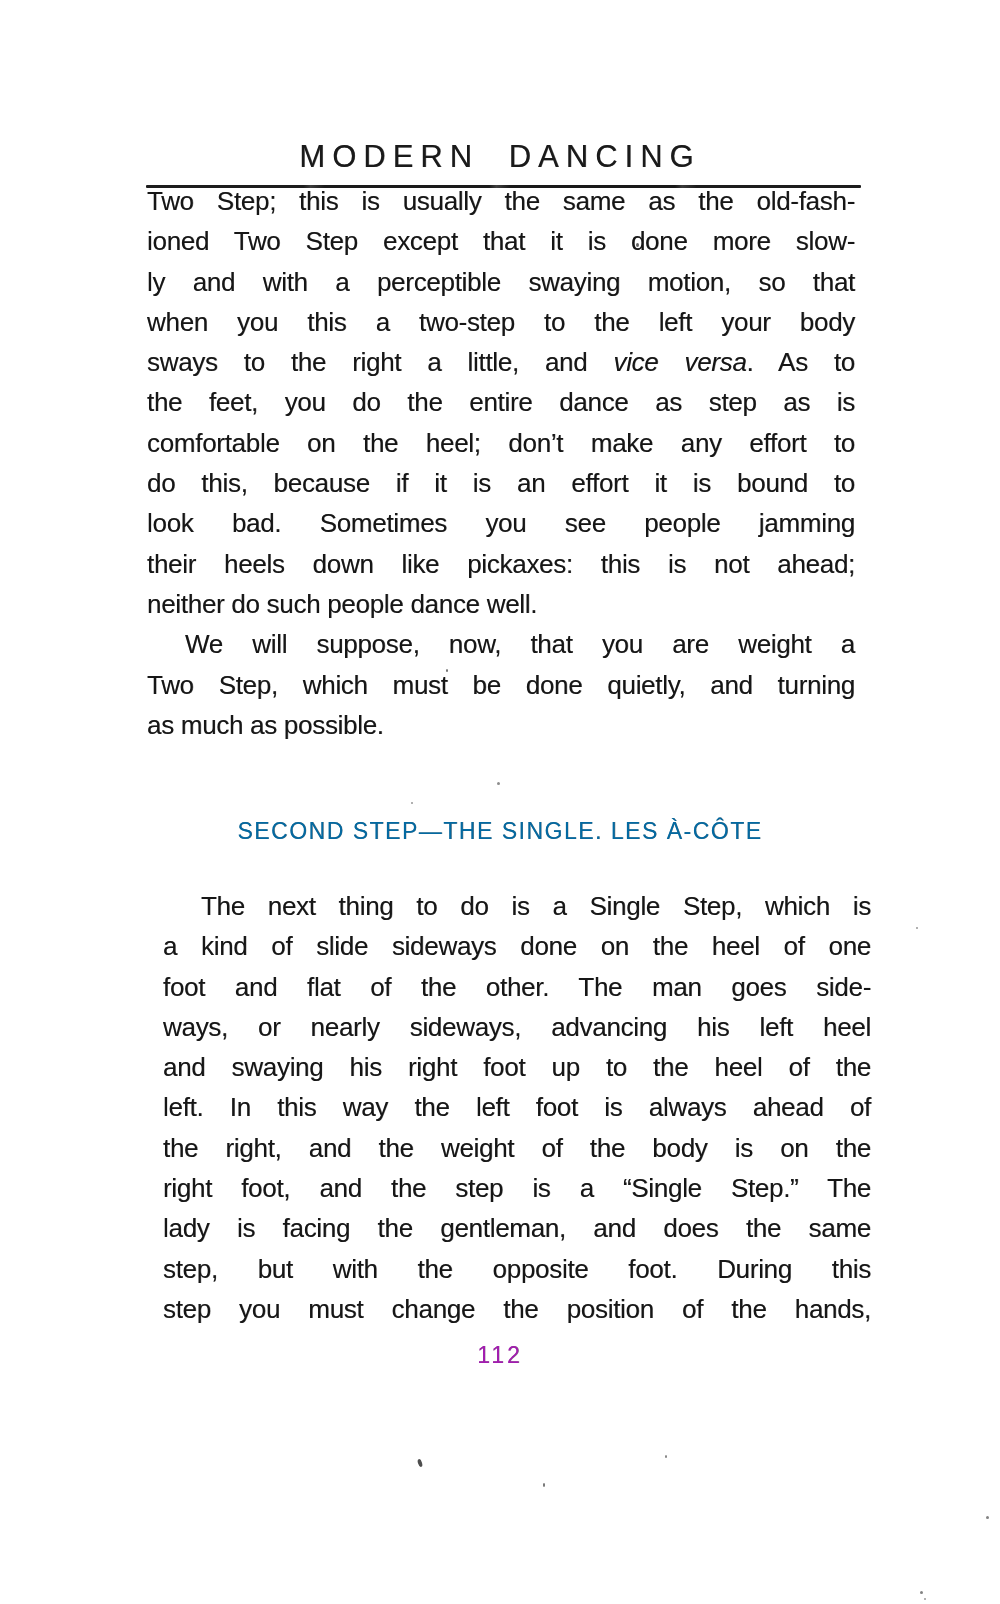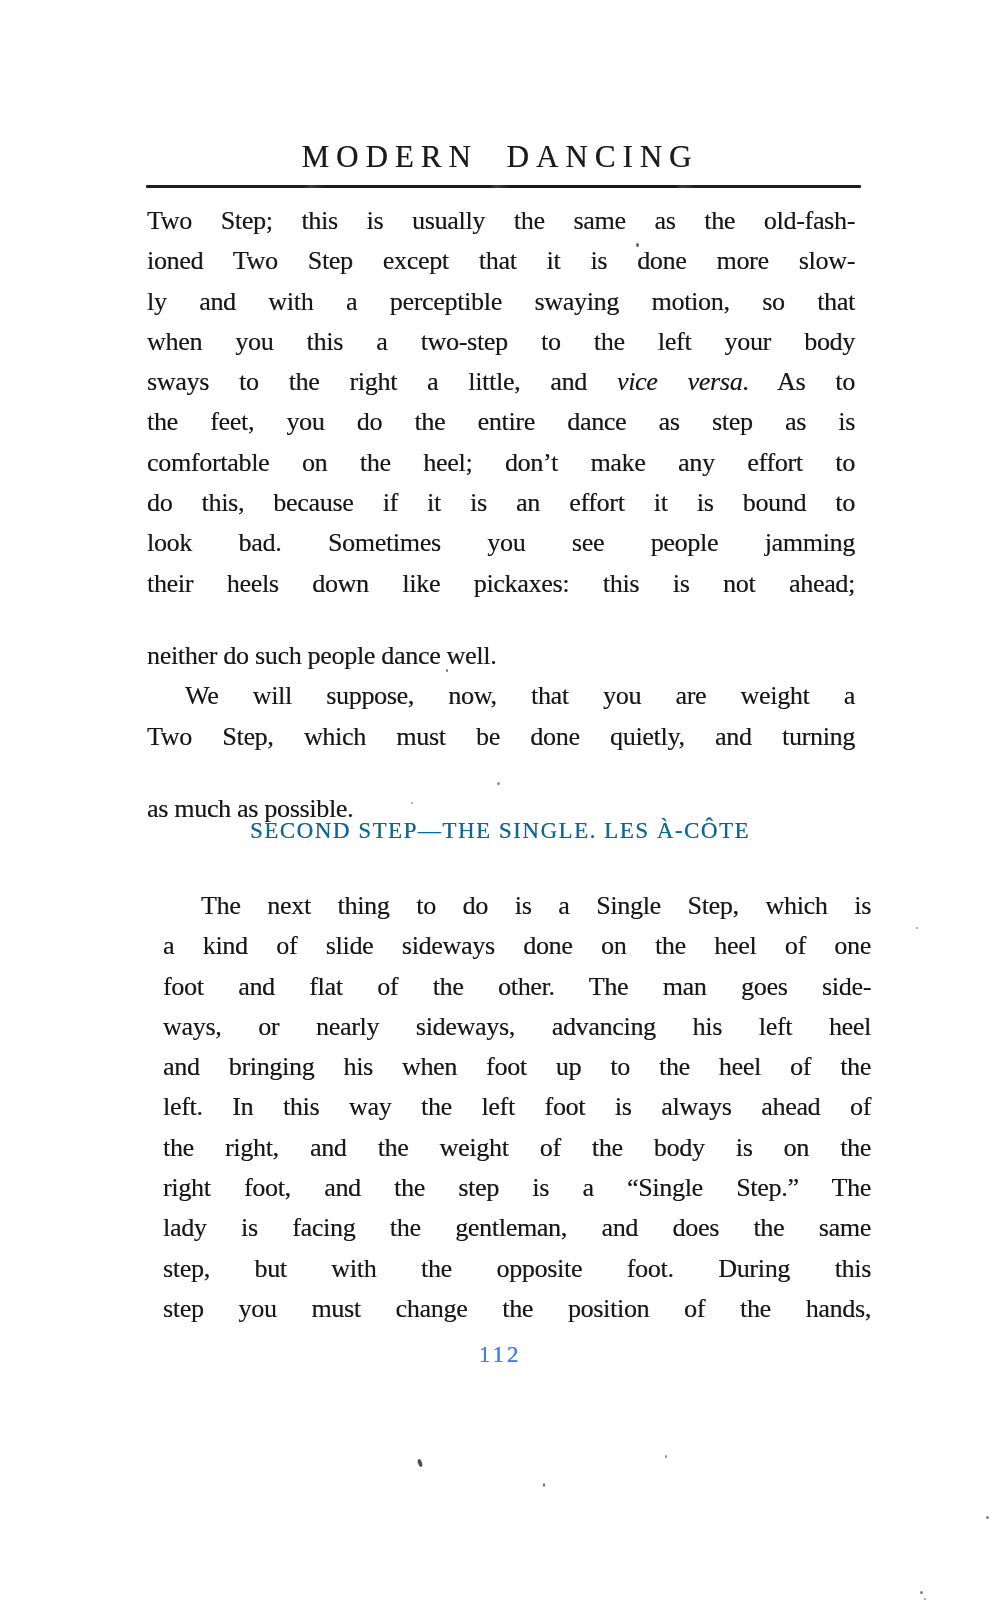--- a/index.html
+++ b/index.html
@@ -9,21 +9,21 @@
     height: 1604px;
     background: #ffffff;
     overflow: hidden;
   }
   .page {
     position: relative;
     width: 916px;
     height: 1604px;
     background: #ffffff;
     color: #161616;
-    font-family: Liberation Serif, serif;
+    font-family: Liberation Sans, sans-serif;
   }
   .running-head {
     position: absolute;
     top: 139px;
     left: 0;
     width: 1000px;
     margin: 0;
     text-align: center;
     font-size: 31px;
     font-weight: normal;
@@ -47,31 +47,30 @@
   }
   .textblock {
     position: absolute;
     left: 147px;
     width: 708px;
     font-size: 26px;
     line-height: 40.3px;
     letter-spacing: -0.3px;
     text-shadow: 0.35px 0.2px 0 rgba(10,10,10,0.45);
   }
-  .block-top { top: 201px; }
+  .block-top { top: 181px; }
   .block-bottom { top: 886px; margin-left: 16px; }
   .line {
     text-align: justify;
     text-align-last: justify;
     white-space: normal;
   }
   .line.left {
     text-align: right;
     text-align-last: left;
-    margin-top: 32px;
   }
   .line.indent { padding-left: 38px; }
   .line em { font-style: italic; }
   .section-heading {
     position: absolute;
     top: 818px;
     left: 0;
     width: 1000px;
     margin: 0;
     text-align: center;
@@ -82,21 +81,21 @@
     text-shadow: 0.35px 0.2px 0 rgba(10,10,10,0.5);
   }
   .folio {
     position: absolute;
     top: 1342px;
     left: 0;
     width: 1000px;
     text-align: center;
     font-size: 23px;
     letter-spacing: 3px;
-    color: #3b82f6;
+    color: #a21caf;
     text-shadow: 0.35px 0.2px 0 rgba(10,10,10,0.5);
   }
   .speck {
     position: absolute;
     background: #2f2f2f;
     border-radius: 50%;
   }
 </style>
 </head>
 <body>
@@ -129,21 +128,21 @@
   </section>
 
   <h2 class="section-heading">SECOND STEP—THE SINGLE. LES À-CÔTE</h2>
 
   <section class="textblock block-bottom">
     <div>
         <div class="line indent">The next thing to do is a Single Step, which is</div>
         <div class="line">a kind of slide sideways done on the heel of one</div>
         <div class="line">foot and flat of the other.  The man goes side-</div>
         <div class="line">ways, or nearly sideways, advancing his left heel</div>
-        <div class="line">and bringing his when foot up to the heel of the</div>
+        <div class="line">and swaying his right foot up to the heel of the</div>
         <div class="line">left.  In this way the left foot is always ahead of</div>
         <div class="line">the right, and the weight of the body is on the</div>
         <div class="line">right foot, and the step is a “Single Step.”  The</div>
         <div class="line">lady is facing the gentleman, and does the same</div>
         <div class="line">step, but with the opposite foot.  During this</div>
         <div class="line">step you must change the position of the hands,</div>
       </div>
   </section>
 
   <div class="folio">112</div>

